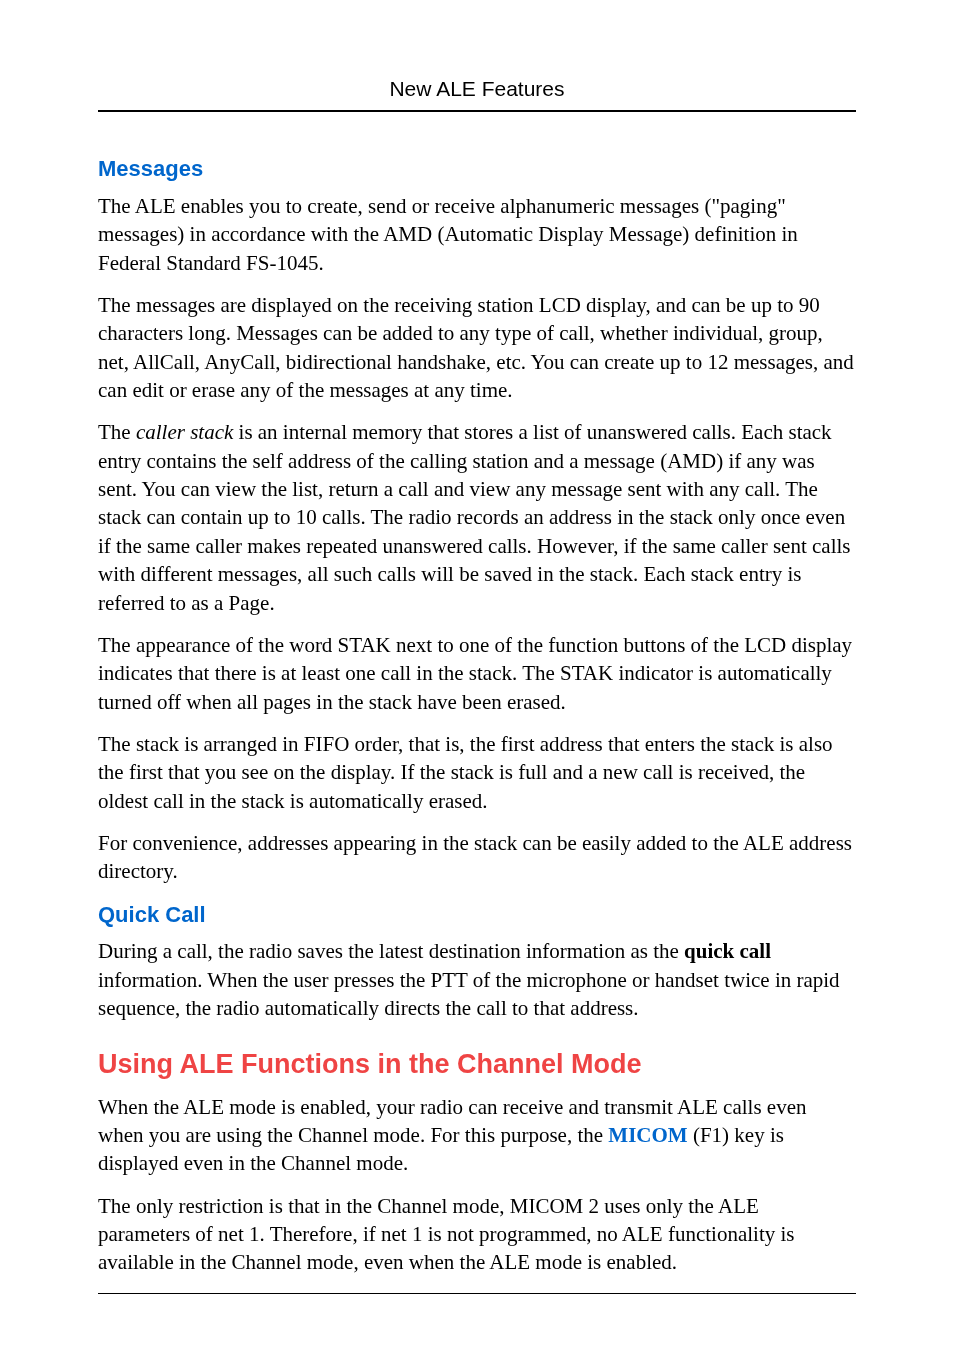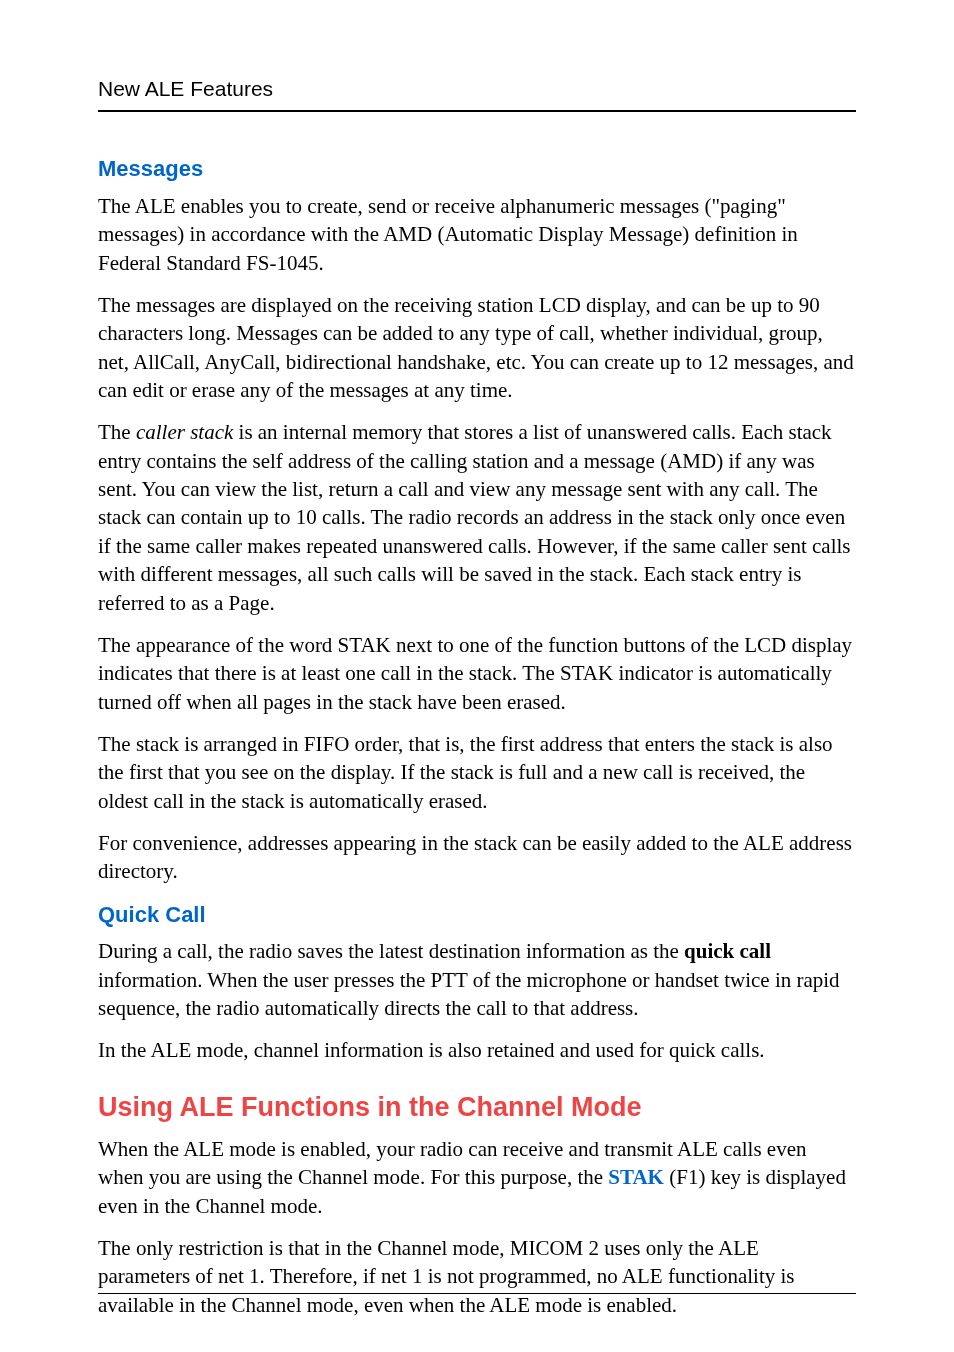--- a/index.html
+++ b/index.html
@@ -15,21 +15,21 @@
       background: #fff;
       width: 954px;
       height: 1352px;
       padding: 75px 98px 45px 98px;
       position: relative;
     }
     .header-area {
       margin-bottom: 12px;
     }
     .header-label {
-      text-align: left;
+      text-align: center;
       font-size: 21px;
       font-family: Arial, Helvetica, sans-serif;
       padding-bottom: 7px;
     }
     .header-rule {
       border: none;
       border-top: 2px solid #000;
       margin-bottom: 42px;
     }
     .heading-h3 {
@@ -101,26 +101,25 @@
   <p>The appearance of the word STAK next to one of the function buttons of the LCD display indicates that there is at least one call in the stack. The STAK indicator is automatically turned off when all pages in the stack have been erased.</p>
   <p>The stack is arranged in FIFO order, that is, the first address that enters the stack is also the first that you see on the display. If the stack is full and a new call is received, the oldest call in the stack is automatically erased.</p>
   <p>For convenience, addresses appearing in the stack can be easily added to the ALE address directory.</p>
 </div>
 
 <div class="section">
   <div class="heading-h3">Quick Call</div>
   <p>
     <span>During a call, the radio saves the latest destination information as the </span><span class="bold">quick call</span><span> information. When the user presses the PTT of the microphone or handset twice in rapid sequence, the radio automatically directs the call to that address.</span>
   </p>
-  <p>In the ALE mode, channel information is also retained and used for quick calls.</p>
 </div>
 
 <div class="section">
   <div class="heading-h2">Using ALE Functions in the Channel Mode</div>
   <p>
-    <span>When the ALE mode is enabled, your radio can receive and transmit ALE calls even when you are using the Channel mode. For this purpose, the </span><span class="key-label">STAK</span><span> (F1) key is displayed even in the Channel mode.</span>
+    <span>When the ALE mode is enabled, your radio can receive and transmit ALE calls even when you are using the Channel mode. For this purpose, the </span><span class="key-label">MICOM</span><span> (F1) key is displayed even in the Channel mode.</span>
   </p>
   <p>The only restriction is that in the Channel mode, MICOM 2 uses only the ALE parameters of net 1. Therefore, if net 1 is not programmed, no ALE functionality is available in the Channel mode, even when the ALE mode is enabled.</p>
 </div>
 
 <div class="footer">
   <hr class="footer-rule">
 </div>
 
 </body></html>

